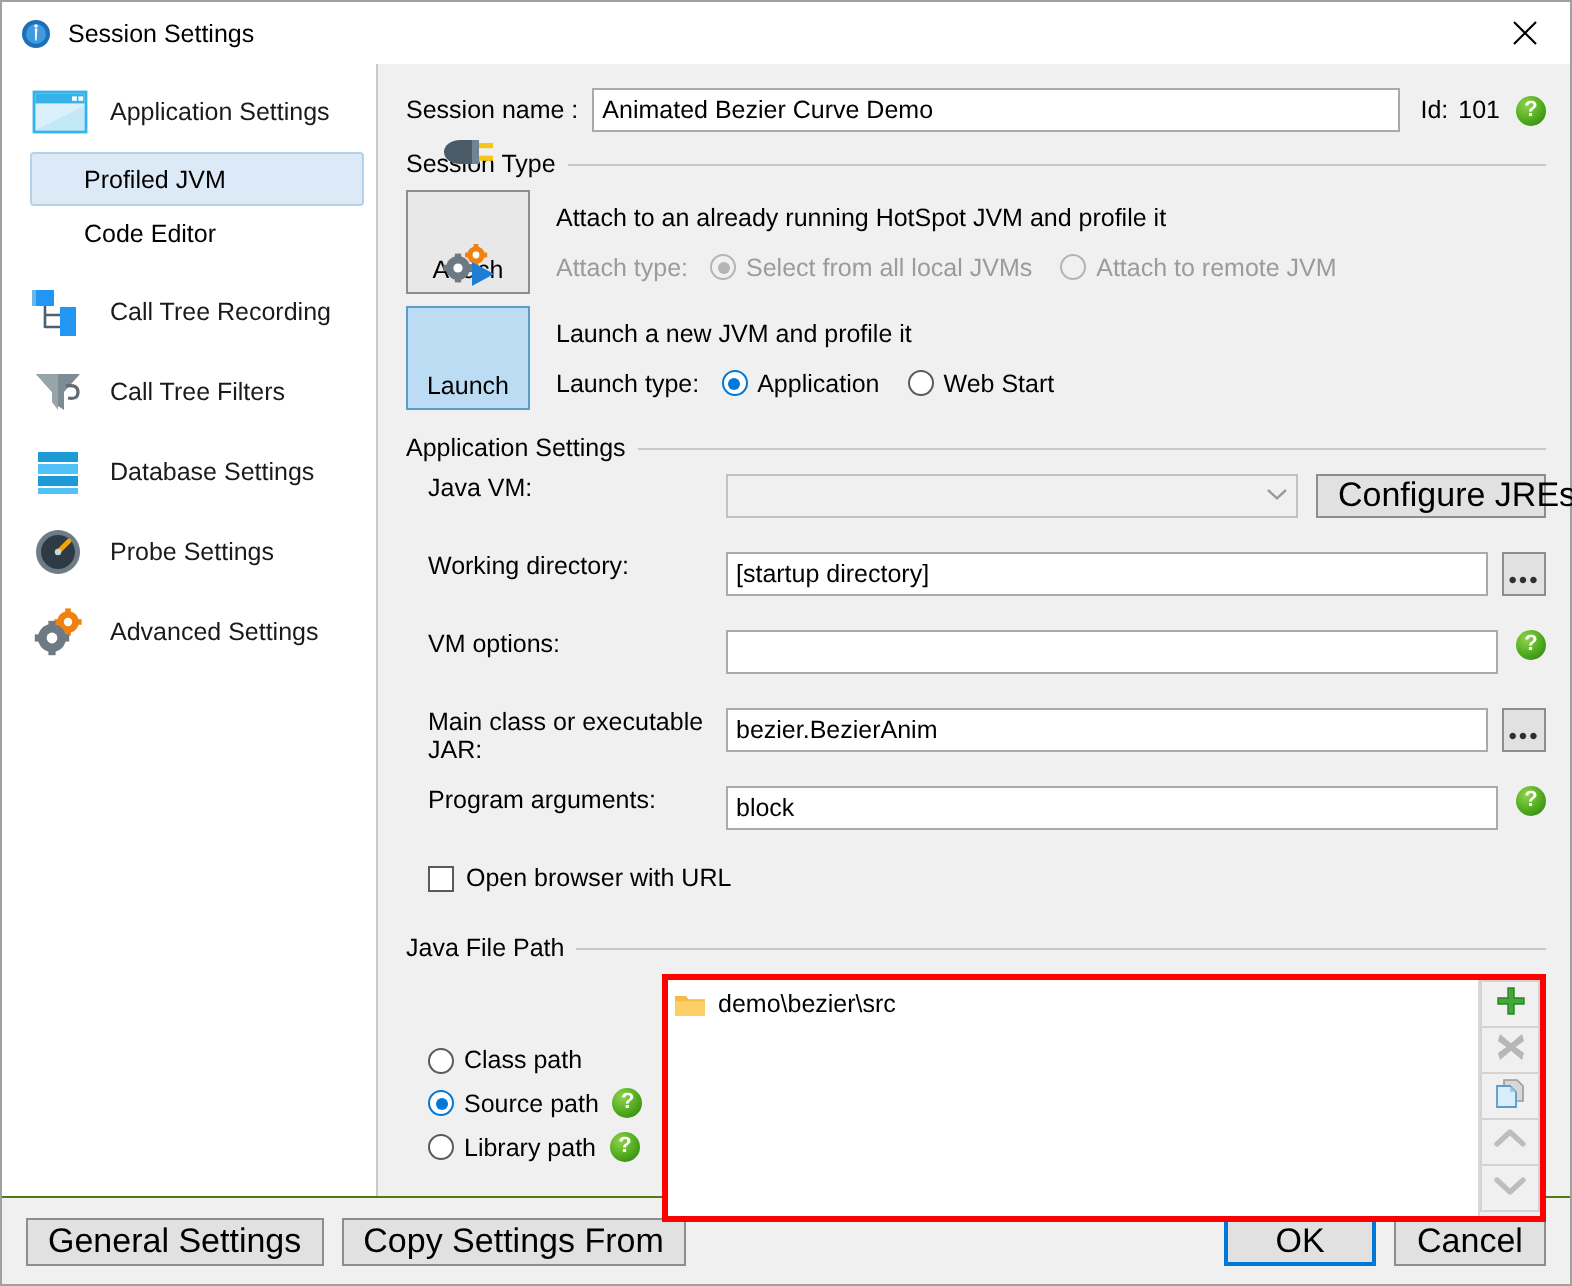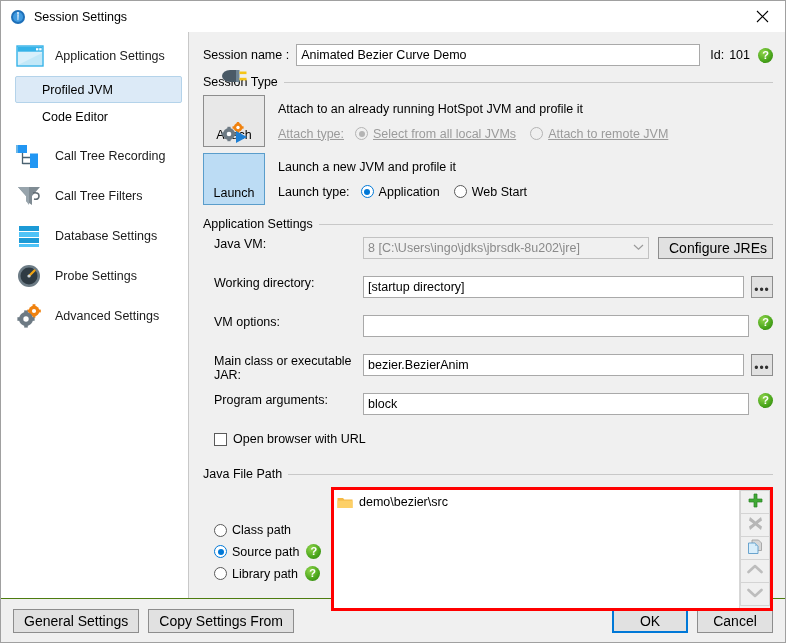--- a/index.html
+++ b/index.html
@@ -198,21 +198,21 @@
   .radio.checked::after {
     content:"";
     position:absolute;
     left:2.5px; top:2.5px;
     width:6px; height:6px;
     border-radius:50%;
     background:#0078d7;
   }
   .radio.dis { border-color: #b4b4b4; background:#f0f0f0; }
   .radio.dis.checked::after { background:#b4b4b4; }
-  .dim { color: #9b9b9b; text-decoration: underline; }
+  .dim { color: #9b9b9b; }
 
   .checkbox {
     width: 13px; height: 13px;
     border: 1px solid #5a5a5a;
     background: #fff;
     box-sizing: border-box;
     margin-right: 6px;
     flex: 0 0 auto;
   }
 
@@ -246,21 +246,21 @@
   .combo .arrow {
     margin-left: auto;
     color: #8a8a8a;
     font-size: 9px;
   }
   .btn {
     height: 22px;
     border: 1px solid #8d8d8d;
     background: #e1e1e1;
     font-family: "Liberation Sans", sans-serif;
-    font-size: 14px;
+    font-size: 17px;
     color: #000;
     padding: 0 10px;
     box-sizing: border-box;
     white-space: nowrap;
   }
   .dots-btn {
     width: 22px; height: 22px;
     border: 1px solid #8d8d8d;
     background: #e1e1e1;
     display: flex; align-items: flex-end; justify-content: center;
@@ -557,21 +557,20 @@
       </div>
 
       <div class="group-head" style="margin-top:12px">
         <span class="group-title">Application Settings</span>
         <span class="group-line"></span>
       </div>
 
       <div class="form-row">
         <span class="form-lbl">Java VM:</span>
         <span class="combo grow">
-          <span>8 [C:\Users\ingo\jdks\jbrsdk-8u202\jre]</span>
           <span class="arrow">
             <svg width="11" height="8" viewBox="0 0 11 8">
                 <path d="M1 2 L5.5 6.2 L10 2" stroke="#9a9a9a" stroke-width="1.2" fill="none"></path>
               </svg>
           </span>
         </span>
         <button class="btn" style="margin-left:9px;width:115px">Configure JREs</button>
       </div>
 
       <div class="form-row">

